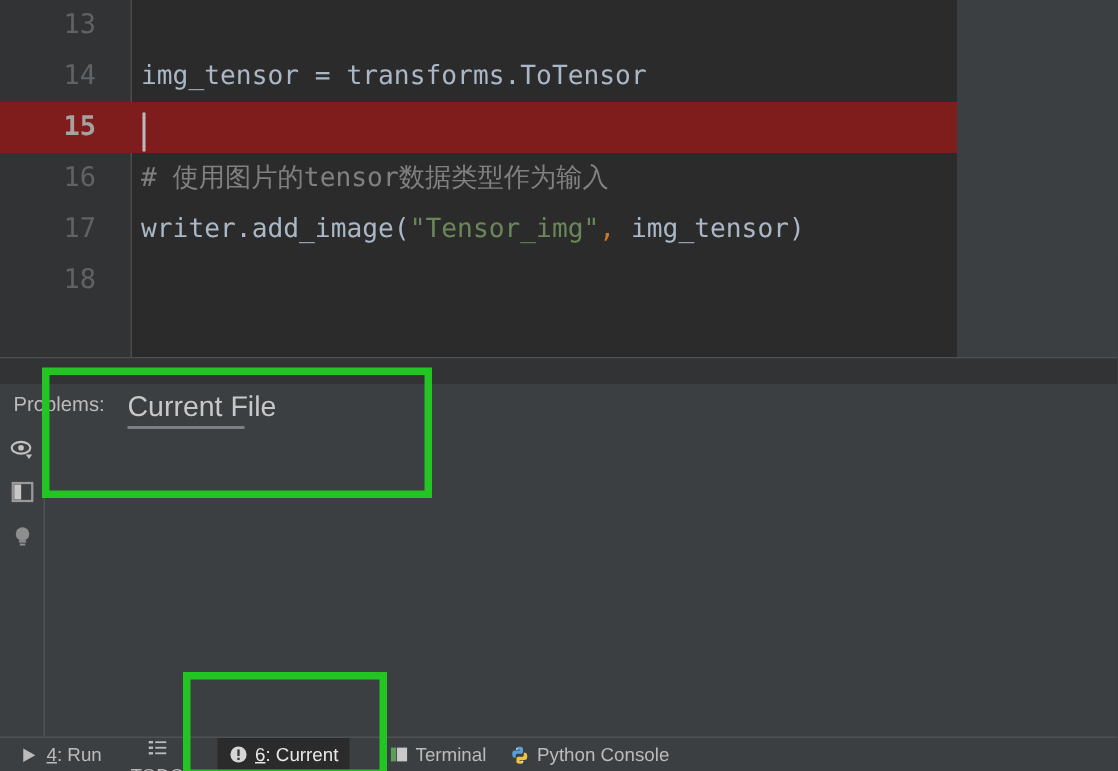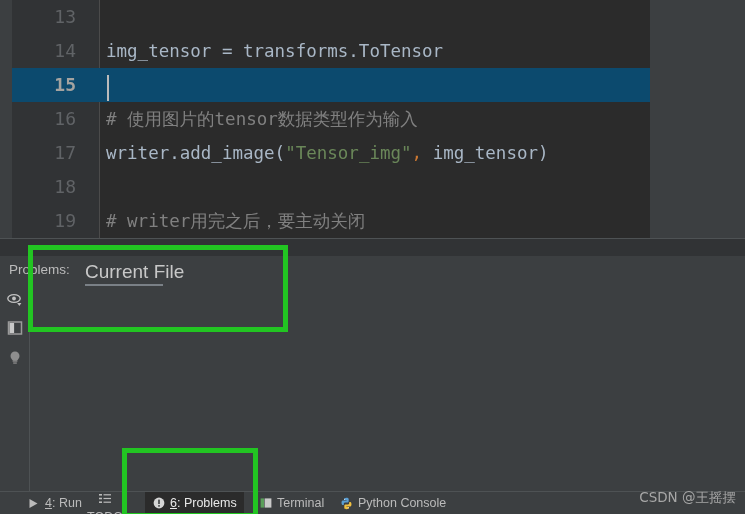--- a/index.html
+++ b/index.html
@@ -20,39 +20,38 @@
   }
 
   
   #editor {
     position: absolute;
     left: 0; top: 0;
     width: 638px;
     height: 239px;
     background: #2b2b2b;
     overflow: hidden;
-    margin-left: 12px;
   }
   #gutter {
     position: absolute;
     left: 0; top: 0;
     width: 88px;
     height: 239px;
     background: #313335;
     border-right: 1px solid #4b4b4b;
     box-sizing: border-box;
   }
   .code-row {
     position: relative;
     height: 34px;
     line-height: 34px;
     white-space: pre;
   }
   .code-row.current {
-    background: #0c4a6e;
+    background: #7f1d1d;
   }
   .ln {
     position: absolute;
     left: 0;
     top: 0;
     width: 64px;
     text-align: right;
     font-family: "DejaVu Sans Mono", monospace;
     font-size: 18px;
     color: #606366;
@@ -223,21 +222,20 @@
 
   <div id="editor">
     <div id="gutter"></div>
     <div id="code-rows">
         <div class="code-row"><span class="ln">13</span></div>
         <div class="code-row"><span class="ln">14</span><span class="code-text"><span class="tok-plain">img_tensor = transforms.ToTensor</span></span></div>
         <div class="code-row current"><span class="ln">15</span><span class="code-text"><span class="tok-plain"></span></span></div>
         <div class="code-row"><span class="ln">16</span><span class="code-text"><span class="tok-comment"># 使用图片的tensor数据类型作为输入</span></span></div>
         <div class="code-row"><span class="ln">17</span><span class="code-text"><span class="tok-plain">writer.add_image(</span><span class="tok-string">"Tensor_img"</span><span class="tok-punct">,</span><span class="tok-plain"> img_tensor)</span></span></div>
         <div class="code-row"><span class="ln">18</span><span class="code-text"><span class="tok-plain"></span></span></div>
-        <div class="code-row"><span class="ln">19</span><span class="code-text"><span class="tok-comment"># writer用完之后，要主动关闭</span></span></div>
       </div>
     <div id="caret"></div>
   </div>
   <div id="editor-bottom-line"></div>
 
   <div id="panel">
     <div id="panel-topstrip"></div>
 
     <div id="panel-header">
       <span id="problems-label">Problems:</span>
@@ -265,21 +263,21 @@
           <rect x="6.6" y="11.2" width="4.8" height="1.5" fill="#8e8e8e"></rect>
           <rect x="7.2" y="13.4" width="3.6" height="1.3" fill="#8e8e8e"></rect>
         </svg>
       </span>
     </div>
 
     <div id="panel-content"></div>
   </div>
 
   <div id="statusbar">
-      <div class="sb-item" style="left: 20px;">
+      <div class="sb-item" style="left: 6px;">
         <span class="sb-icon">
           <svg width="11" height="11" viewBox="0 0 11 11">
             <path d="M1.5 1 L9.5 5.5 L1.5 10 Z" fill="#bbbbbb"></path>
           </svg>
         </span>
         <span><span class="mn">4</span><span>: Run</span></span>
       </div>
       <div class="sb-item" style="left: 80px; flex-direction: column;">
         <span class="sb-icon">
           <svg width="12" height="11" viewBox="0 0 12 11">
@@ -294,21 +292,21 @@
         <span><span>TODO</span></span>
       </div>
       <div class="sb-item active" style="left: 145px;">
         <span class="sb-icon">
           <svg width="12" height="12" viewBox="0 0 12 12">
             <circle cx="6" cy="6" r="5.4" fill="#d6d6d6"></circle>
             <rect x="5.2" y="2.6" width="1.6" height="4.4" fill="#3c3f41"></rect>
             <rect x="5.2" y="8.1" width="1.6" height="1.6" fill="#3c3f41"></rect>
           </svg>
         </span>
-        <span><span class="mn">6</span><span>: Problems</span></span>
+        <span><span class="mn">6</span><span>: Current</span></span>
       </div>
       <div class="sb-item" style="left: 333px;">
         <span class="sb-icon">
           <svg width="13" height="13" viewBox="0 0 13 13">
             <path d="M6.5 0.8c-2.4 0-2.2 1-2.2 1v1.1h2.3v0.5H3.1s-1.6-0.2-1.6 2.3c0 2.5 1.4 2.4 1.4 2.4h0.9V6.9s-0.1-1.4 1.3-1.4h2.3s1.3 0 1.3-1.3V2.2s0.2-1.4-2.2-1.4z" fill="#5a9fd4"></path>
             <circle cx="4.6" cy="2.3" r="0.55" fill="#ffffff"></circle>
             <path d="M6.5 12.2c2.4 0 2.2-1 2.2-1v-1.1H6.4V9.6h3.5s1.6 0.2 1.6-2.3c0-2.5-1.4-2.4-1.4-2.4h-0.9v1.2s0.1 1.4-1.3 1.4H5.6s-1.3 0-1.3 1.3v2s-0.2 1.4 2.2 1.4z" fill="#f0c040"></path>
             <circle cx="8.4" cy="10.7" r="0.55" fill="#ffffff"></circle>
           </svg>
         </span>
@@ -321,15 +319,14 @@
             <rect x="4.6" y="1.4" width="6.8" height="9.2" fill="#c9c9c9"></rect>
           </svg>
         </span>
         <span><span>Terminal</span></span>
       </div>
     </div>
 
   <div class="green-box" id="green-box-top"></div>
   <div class="green-box" id="green-box-bottom"></div>
 
-  <div id="watermark">CSDN @王摇摆</div>
 
 </div>
 
 </body></html>

